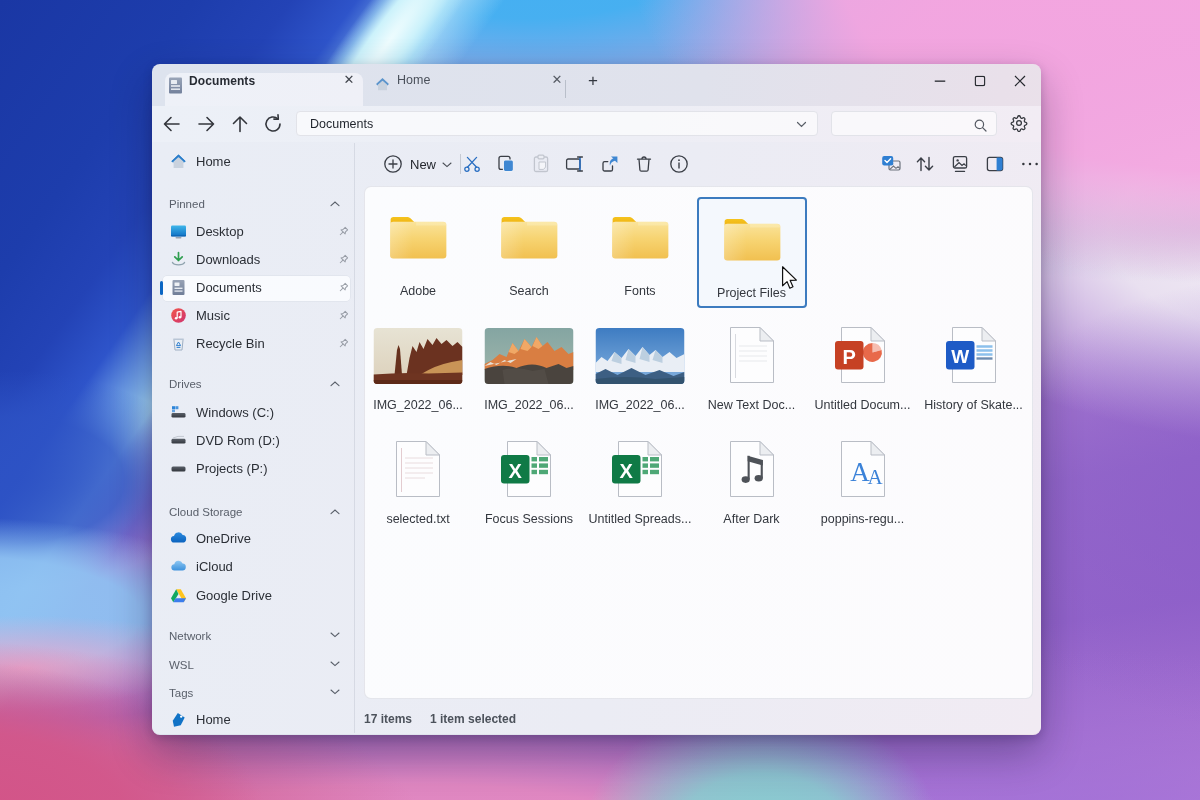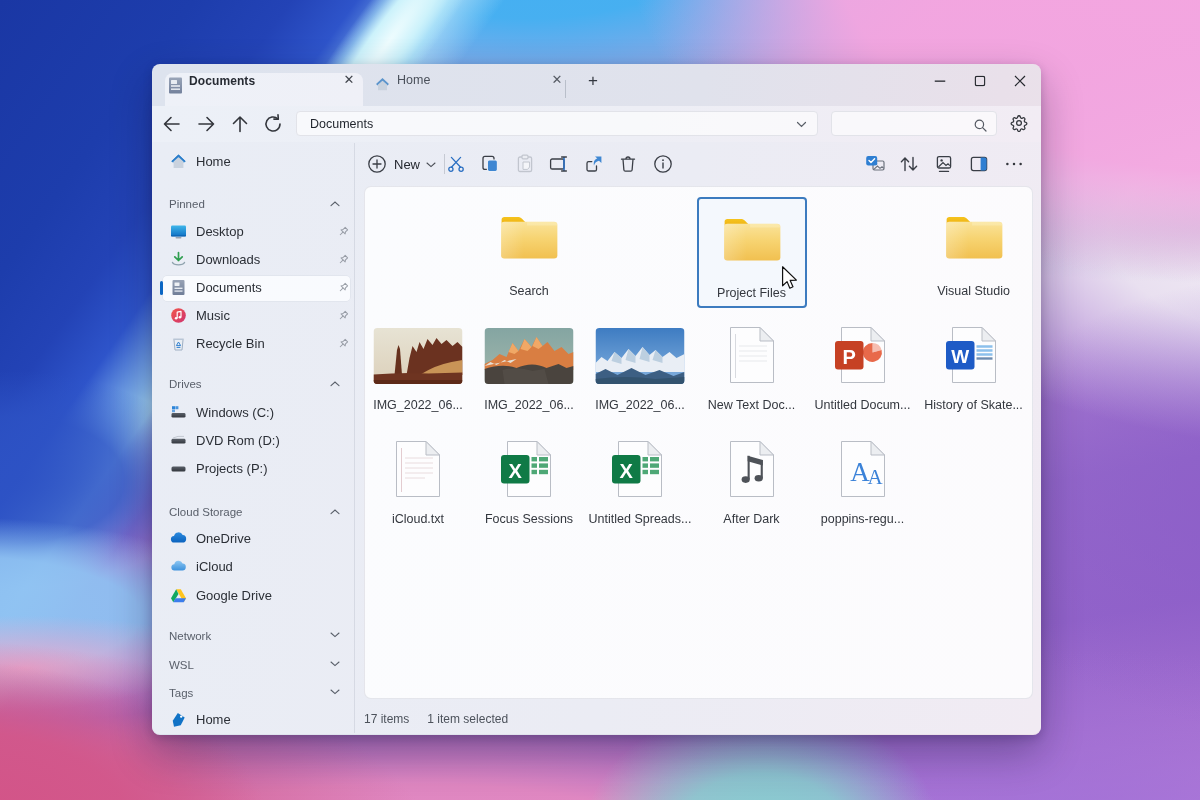--- a/index.html
+++ b/index.html
@@ -85,35 +85,35 @@
   .pin { position:absolute; left:175px; top:6px; opacity:.75; }
   .chev-r { position:absolute; left:178px; }
   .seldoc {
     position:absolute; left:11px; top:211.5px; width:187px; height:25px;
     background:rgba(252,253,255,.85); border-radius:4px;
     box-shadow:0 0 0 .5px rgba(190,195,205,.35);
   }
   .selbar { position:absolute; left:8px; top:217px; width:3px; height:14px; border-radius:2px; background:#0b66c3; }
   .vsep { position:absolute; left:202px; top:79px; width:1px; height:590px; background:rgba(160,168,182,.28); }
   
-  .toolbar { position:absolute; left:202px; top:78px; width:654px; height:44px; }
+  .toolbar { position:absolute; left:218px; top:78px; width:654px; height:44px; }
   .tbi { position:absolute; top:11px; width:22px; height:22px; }
   .tbsep { position:absolute; left:90px; top:12px; width:1px; height:20px; background:#c6cad3; }
   
   .card {
     position:absolute; left:212px; top:122px; width:668.5px; height:513px;
     background:linear-gradient(100deg,#fbfcfe 0%,#fcfbfd 100%);
     border:1px solid rgba(210,212,220,.55); border-radius:7px;
   }
   .tile { position:absolute; width:110px; height:111px; }
   .tile .lbl { position:absolute; left:-6px; right:-6px; top:87px; text-align:center; font-size:12.5px; color:#33373e; }
   .tile .cic { position:absolute; left:50%; top:14px; transform:translateX(-50%); }
   .selbox { border:2px solid #3c7bbf; border-radius:4px; background:rgba(235,243,252,.45); }
   .statusbar { position:absolute; left:212px; top:648px; font-size:12px; color:#4c525b; }
-  .statusbar span { margin-right:18px; }
+  .statusbar span { margin-right:18px;font-weight:bold; }
 </style>
 </head>
 <body>
 <div class="wall"></div>
 <div class="wall2"></div>
 <div class="streak"></div>
 <div class="win">
 
   <div class="tab-active"></div>
   <div class="tab-inactive"></div>
@@ -483,37 +483,43 @@
           <rect x="3" y="11.2" width="58.5" height="38.2" rx="3.4" fill="url(#fshine)"></rect>
           <path d="M30 11.4 H58 a3.4 3.4 0 0 1 3.4 3.4 V15 H30 Z" fill="#fdf2c4" opacity=".4"></path>
         </symbol>
         <g id="pg">
             <path d="M6.5 1.5 H36 L49.5 15 V56.5 H6.5 Z" fill="#fdfdfe" stroke="#b9bdc5" stroke-width="1"></path>
             <path d="M36 1.5 L49.5 15 H36 Z" fill="#eceef1" stroke="#b9bdc5" stroke-width="1"></path>
           </g>
       </defs>
     </svg>
 
+    <div class="tile" style="left:-2px;top:10px">
+        <svg class="cic" width="62" height="50" viewBox="0 0 64 52">
+          <use href="#fold"></use>
+        </svg>
+        <div class="lbl">Adobe</div>
+      </div>
     <div class="tile" style="left:109px;top:10px">
         <svg class="cic" width="62" height="50" viewBox="0 0 64 52">
           <use href="#fold"></use>
         </svg>
         <div class="lbl">Search</div>
+      </div>
+    <div class="tile" style="left:220px;top:10px">
+        <svg class="cic" width="62" height="50" viewBox="0 0 64 52">
+          <use href="#fold"></use>
+        </svg>
+        <div class="lbl">Fonts</div>
       </div>
     <div class="tile selbox" style="left:331.5px;top:10px">
         <svg class="cic" width="62" height="50" viewBox="0 0 64 52">
           <use href="#fold"></use>
         </svg>
         <div class="lbl">Project Files</div>
-      </div>
-    <div class="tile" style="left:553.5px;top:10px">
-        <svg class="cic" width="62" height="50" viewBox="0 0 64 52">
-          <use href="#fold"></use>
-        </svg>
-        <div class="lbl">Visual Studio</div>
       </div>
 
     <div class="tile" style="left:-2px;top:124px">
       <svg class="cic" style="top:17px" width="89" height="56" viewBox="0 0 89 56">
           <defs>
             <clipPath id="c1">
               <rect width="89" height="56" rx="4"></rect>
             </clipPath>
           </defs>
           <g clip-path="url(#c1)">
@@ -591,21 +597,21 @@
         </svg>
       <div class="lbl">History of Skate...</div>
     </div>
 
     <div class="tile" style="left:-2px;top:238px">
       <svg class="cic" style="top:15px" width="56" height="58" viewBox="0 0 56 58">
           <use href="#pg"></use>
           <path d="M11.5 8 v44" stroke="#e3ccd0" stroke-width="1"></path>
           <path d="M15 18 h28 M15 23 h28 M15 28 h28 M15 33 h28 M15 38 h20" stroke="#e9dcde" stroke-width="1"></path>
         </svg>
-      <div class="lbl">iCloud.txt</div>
+      <div class="lbl">selected.txt</div>
     </div>
     <div class="tile" style="left:109px;top:238px">
       <svg class="cic" style="top:15px" width="56" height="58" viewBox="0 0 56 58">
           <use href="#pg"></use>
           <g fill="#4ea876">
             <rect x="30.5" y="17" width="5.5" height="4.4"></rect>
             <rect x="38" y="17" width="9" height="4.4"></rect>
             <rect x="30.5" y="23.4" width="5.5" height="4.4"></rect>
             <rect x="38" y="23.4" width="9" height="4.4"></rect>
             <rect x="30.5" y="29.8" width="5.5" height="4.4"></rect>

